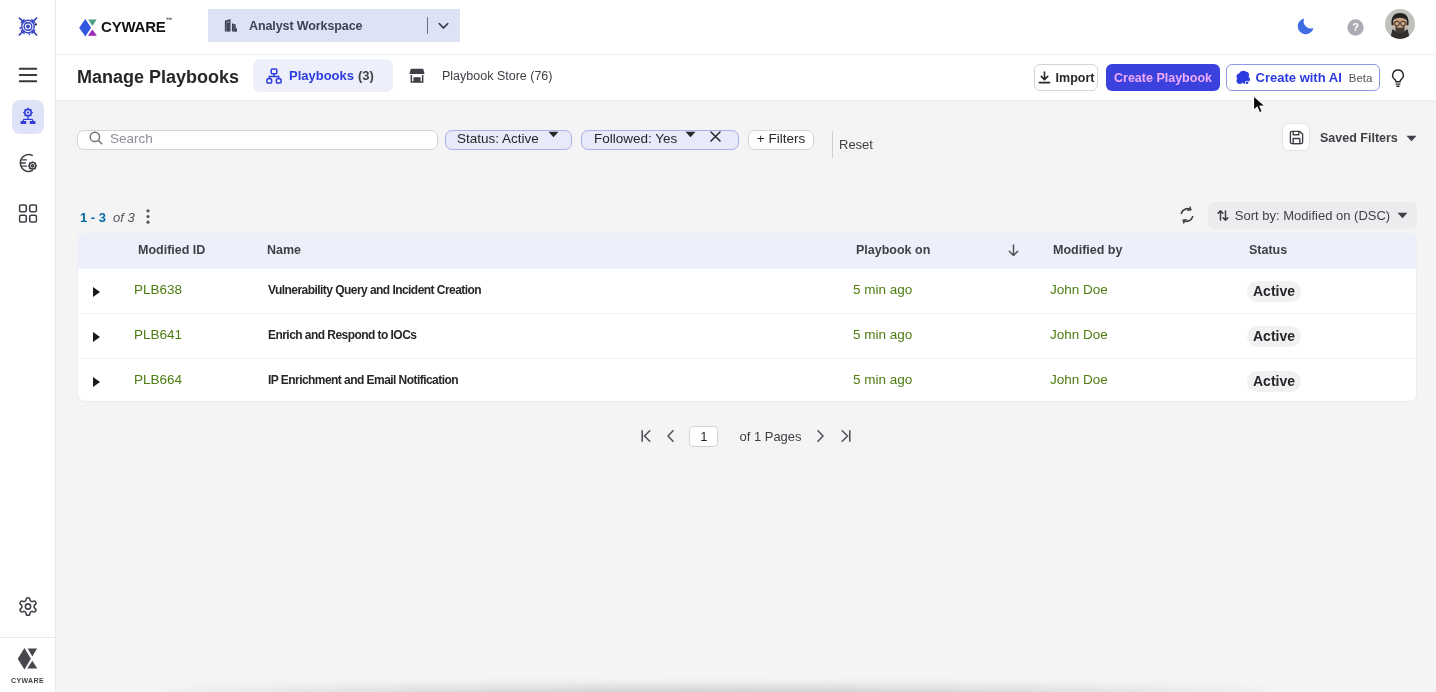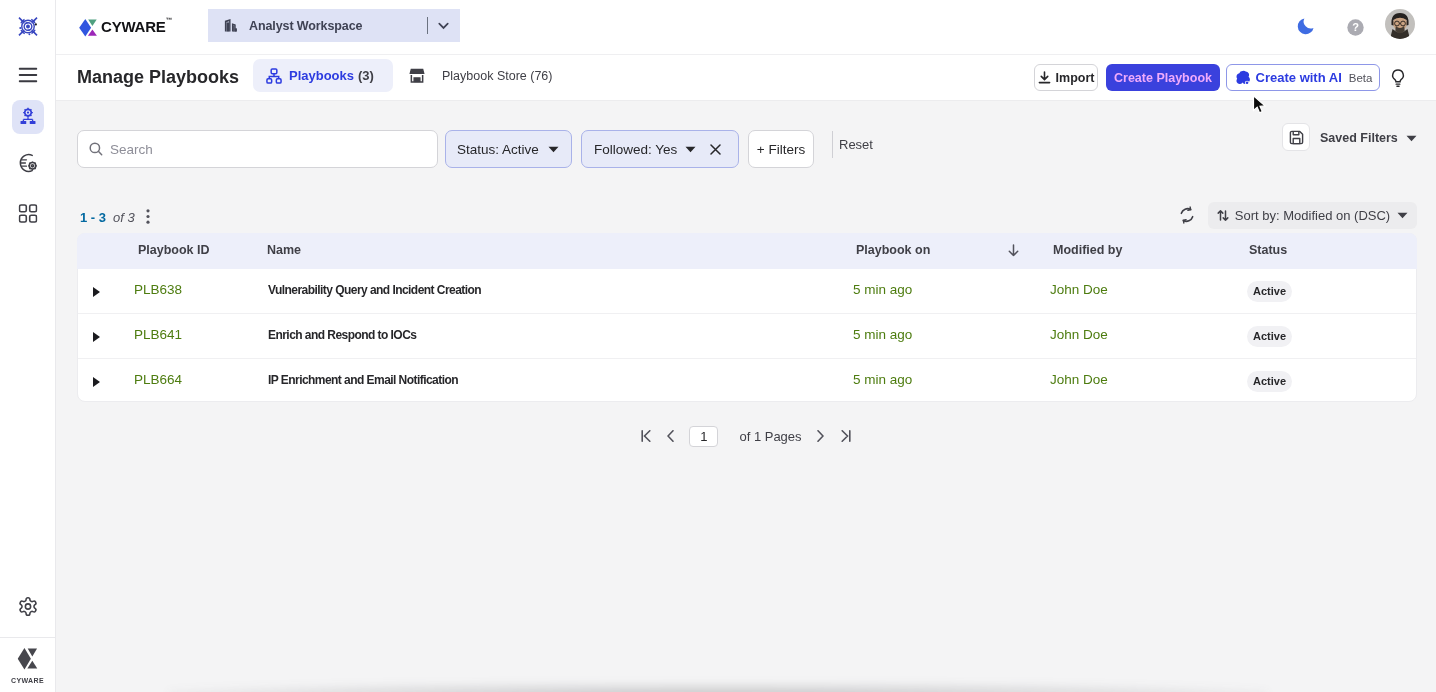--- a/index.html
+++ b/index.html
@@ -26,21 +26,21 @@
 #tab2 { position:absolute; left:345px; top:4px; height:33px; display:flex; align-items:center; padding:0 8px; color:#3f3f46; font-weight:500; font-size:12.5px;gap:10px; }
 #tab2 span { margin-left:7px; }
 .hbtn { position:absolute; top:9px; height:27px; border-radius:6px; display:flex; align-items:center; white-space:nowrap; }
 #btn-import { left:978px; width:64px; background:#fff; border:1px solid #d4d4d8; color:#27272a; justify-content:center; font-size:12.5px; font-weight:600; }
 #btn-create { left:1050px; width:114px; background:#3a41dd; color:#f0abfc; justify-content:center; font-size:12.5px; font-weight:700; }
 #btn-ai { left:1170px; width:154px; background:#fff; border:1px solid #8e97e8; justify-content:center; }
 #btn-ai .t { color:#2c3be0; font-weight:700; font-size:13px; margin:0 7px 0 4px; }
 #btn-ai .b { color:#52525b; font-size:11.5px; font-weight:400; }
 
 
-.chip { position:absolute; top:130px; height:38px; border-radius:7px; display:flex; align-items:center; font-size:13.5px; color:#27272a; white-space:nowrap; }
+.chip { position:absolute; top:130px; height:20px; border-radius:7px; display:flex; align-items:flex-start; font-size:13.5px; color:#27272a; white-space:nowrap; }
 #search { left:77px; width:361px; background:#fff; border:1px solid #d4d4d8; color:#8e8e98; }
 #chip-status { left:445px; width:127px; background:#e7eaf8; border:1.5px solid #a9b2e9; padding:0 11px; }
 #chip-followed { left:581px; width:158px; background:#e7eaf8; border:1.5px solid #a9b2e9; padding:0 12px; }
 #btn-filters { left:748px; width:66px; background:#fff; border:1px solid #d4d4d8; justify-content:center; }
 #reset { position:absolute; left:832px; top:131px; height:27px; border-left:1px solid #cfcfd4; display:flex; align-items:center; padding-left:6px; font-size:13px; color:#3f3f46; }
 #savedf { position:absolute; left:1282px; top:123px; width:28px; height:28px; background:#fff; border:1px solid #e4e4e7; border-radius:6px; display:flex; align-items:center; justify-content:center; }
 #savedf-t { position:absolute; left:1320px; top:131px; font-size:12.5px; font-weight:700; color:#3f3f46; display:flex; align-items:center; }
 
 
 #count { position:absolute; left:80px; top:210px; font-size:13px; color:#52525b; }
@@ -50,21 +50,21 @@
 #sortbtn { position:absolute; left:1208px; top:202px; width:209px; height:27px; background:#ececee; border-radius:6px; display:flex; align-items:center; justify-content:center; font-size:13px; color:#3f3f46; white-space:nowrap; }
 
 
 #tcard { position:absolute; left:77px; top:233px; width:1340px; height:169px; background:#fff; border-radius:8px; border:1px solid #ececef; }
 #thead { position:absolute; left:-1px; top:-1px; width:1340px; height:36px; background:#edeffa; border-radius:8px 8px 0 0; font-size:12.5px; font-weight:700; color:#3f3f46; }
 .th { position:absolute; top:9.5px; }
 .row { position:absolute; left:0; width:1338px; height:45px; border-bottom:1px solid #f0f0f2; font-size:13.5px; }
 .cell { position:absolute; top:12.5px; color:#4d7c0f; }
 .cname { font-weight:700; font-size:12px; color:#27272a; letter-spacing:-0.55px; top:13.5px; }
 .tri { position:absolute; left:15px; top:17.5px; width:0; height:0; border-left:7px solid #1b1b1f; border-top:5px solid transparent; border-bottom:5px solid transparent; }
-.pill { position:absolute; left:1169px; top:11.5px; height:21px; padding:0 6px; background:#f1f1f4; border-radius:99px; display:flex; align-items:center; font-size:11px; font-weight:700; color:#27272a; }
+.pill { position:absolute; left:1169px; top:11.5px; height:21px; padding:0 6px; background:#f1f1f4; border-radius:99px; display:flex; align-items:center; font-size:14px; font-weight:700; color:#27272a; }
 
 
 #pager { position:absolute; left:56px; top:425px; width:1380px; height:22px; display:flex; align-items:center; justify-content:center; color:#52525b; }
 #pagenum { width:29px; height:21px; background:#fff; border:1px solid #d4d4d8; border-radius:4px; text-align:center; font-size:13px; color:#27272a; line-height:19px; }
 #pager .pt { font-size:13px; color:#3f3f46; }
 
 
 #dockshadow { position:absolute; left:168px; bottom:-7px; width:1100px; height:15px; border-radius:10px 10px 0 0; background:radial-gradient(ellipse at 50% 100%, rgba(60,60,65,0.30), rgba(60,60,65,0.10) 60%, rgba(60,60,65,0) 85%); filter:blur(4px); }
 
 svg { display:block; }
@@ -282,21 +282,21 @@
     <path d="M8.5 2 V11.2 M8.5 11.2 L6.2 8.9 M8.5 11.2 L10.8 8.9"></path>
   </svg>
   Sort by: Modified on (DSC)
   <svg style="margin-left:7px" width="11" height="7" viewBox="0 0 11 7" fill="#3f3f46">
       <path d="M0.5 0.8 L5.5 6.2 L10.5 0.8 Z"></path>
     </svg>
 </div>
 
 <div id="tcard">
   <div id="thead">
-    <div class="th" style="left:61px;">Playbook ID</div>
+    <div class="th" style="left:61px;">Modified ID</div>
     <div class="th" style="left:190px;">Name</div>
     <div class="th" style="left:779px;">Playbook on</div>
     <svg class="abs" style="left:931px; top:11px;" width="11" height="13" viewBox="0 0 11 13" fill="none" stroke="#52525b" stroke-width="1.5" stroke-linecap="round">
         <path d="M5.5 1 V11.5 M5.5 11.5 L1.3 7.3 M5.5 11.5 L9.7 7.3"></path>
       </svg>
     <div class="th" style="left:976px;">Modified by</div>
     <div class="th" style="left:1172px;">Status</div>
   </div>
   <div class="row" style="top:35px;">
     <div class="tri"></div>

